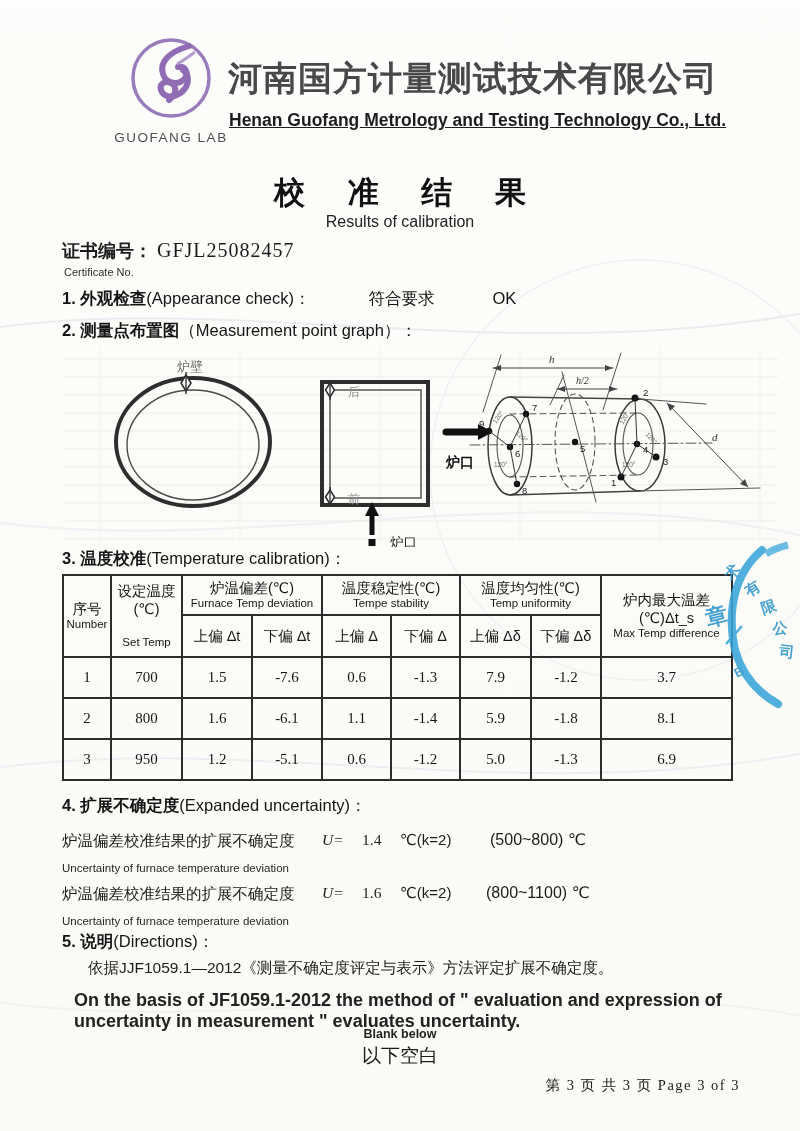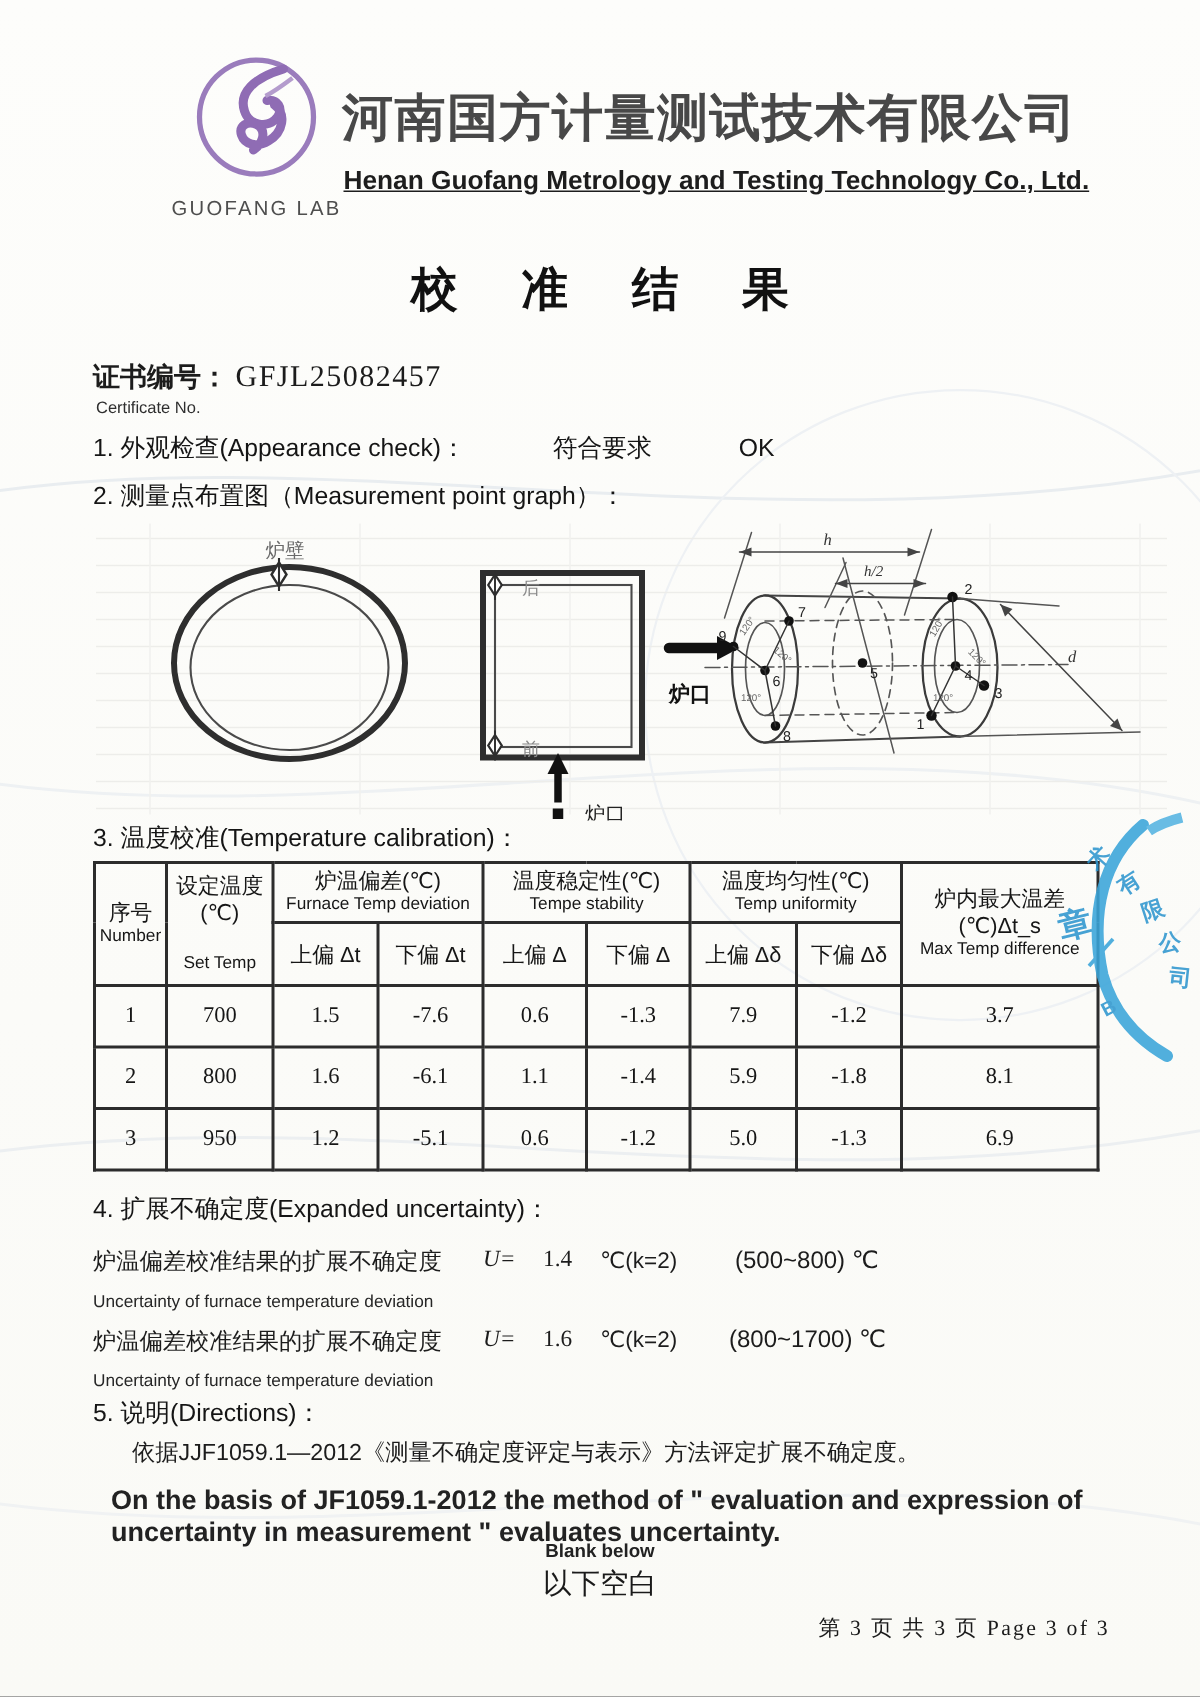--- a/index.html
+++ b/index.html
@@ -18,21 +18,21 @@
   
   .title-cn { left:0; top:172px; width:100%; text-align:center; font-size:31px; font-weight:700; letter-spacing:17px; text-indent:17px; color:#111; }
   .title-en { left:0; top:213px; width:100%; text-align:center; font-size:16px; color:#222; }
   
   .cert-line { left:62px; top:239px; font-size:18px; }
   .cert-label { font-weight:700; }
   .cert-no { font-family:"Liberation Serif","DejaVu Serif",serif; font-size:20px; letter-spacing:1px; }
   .cert-en { left:64px; top:266px; font-size:11px; color:#2e2e2e; }
   
   .h-line { font-size:16.5px; color:#151515; white-space:nowrap; }
-  .h-line .bold { font-weight:400; }
+  .h-line .bold { font-weight:700; }
   .s1 { left:62px; top:288px; }
   .s1 .val-cn { margin-left:58px; }
   .s1 .val-en { margin-left:58px; font-weight:500; }
   .s2 { left:62px; top:320px; }
   .s3 { left:62px; top:548px; }
   .s4 { left:62px; top:795px; }
   .s5 { left:62px; top:931px; }
   .s5-cn { left:88px; top:958px; font-size:15.5px; }
   .s5-en { left:74px; top:990px; font-size:18px; color:#222;font-weight:bold; }
   .blank-cn { left:0; top:1003px; width:100%; text-align:center; font-size:19px; color:#1a1a1a;margin-top:40px; }
@@ -88,20 +88,21 @@
       <path d="M 64 10 C 44 16 34 26 38 38 C 41 48 54 50 60 42 C 64 36 60 30 53 31" fill="none" stroke="#8f6cb4" stroke-width="6" stroke-linecap="round"></path>
       <path d="M 58 34 C 66 40 64 52 54 58 C 46 63 38 60 36 54 C 34 48 40 44 46 47 C 52 50 52 58 44 64" fill="none" stroke="#8f6cb4" stroke-width="6" stroke-linecap="round"></path>
       <path d="M 70 16 C 62 22 56 26 52 28" fill="none" stroke="#b49ccd" stroke-width="3"></path>
     </svg>
     <div class="logo-text">GUOFANG LAB</div>
   </div>
   <div class="abs company-cn">河南国方计量测试技术有限公司</div>
   <div class="abs company-en">Henan Guofang Metrology and Testing Technology Co., Ltd.</div>
 
   <div class="abs title-cn">校 准 结 果</div>
+  <div class="abs title-en">Results of calibration</div>
 
   <div class="abs cert-line">
     <span class="cert-label">证书编号：</span>
     <span class="cert-no">GFJL25082457</span>
   </div>
   <div class="abs cert-en">Certificate No.</div>
 
   <div class="abs h-line s1">
     <span class="bold">1. 外观检查</span><span>(Appearance check)：</span><span class="val-cn">符合要求</span><span class="val-en">OK</span>
   </div>
@@ -350,21 +351,21 @@
   <div class="abs u-eq u-eq1">U=</div>
   <div class="abs u-val u-val1">1.4</div>
   <div class="abs u-unit u-unit1">℃(k=2)</div>
   <div class="abs u-range u-range1">(500~800) ℃</div>
   <div class="abs u-en u-en1">Uncertainty of furnace temperature deviation</div>
 
   <div class="abs u-cn u-cn2">炉温偏差校准结果的扩展不确定度</div>
   <div class="abs u-eq u-eq2">U=</div>
   <div class="abs u-val u-val2">1.6</div>
   <div class="abs u-unit u-unit2">℃(k=2)</div>
-  <div class="abs u-range u-range2">(800~1700) ℃</div>
+  <div class="abs u-range u-range2">(800~1100) ℃</div>
   <div class="abs u-en u-en2">Uncertainty of furnace temperature deviation</div>
 
   <div class="abs h-line s5">
     <span class="bold">5. 说明</span><span>(Directions)：</span>
   </div>
   <div class="abs s5-cn">依据JJF1059.1—2012《测量不确定度评定与表示》方法评定扩展不确定度。</div>
   <div class="abs s5-en">On the basis of  JF1059.1-2012 the method of " evaluation and expression of uncertainty in measurement " evaluates  uncertainty.</div>
   <div class="abs blank-cn">以下空白</div>
   <div class="abs blank-en">Blank below</div>
 

